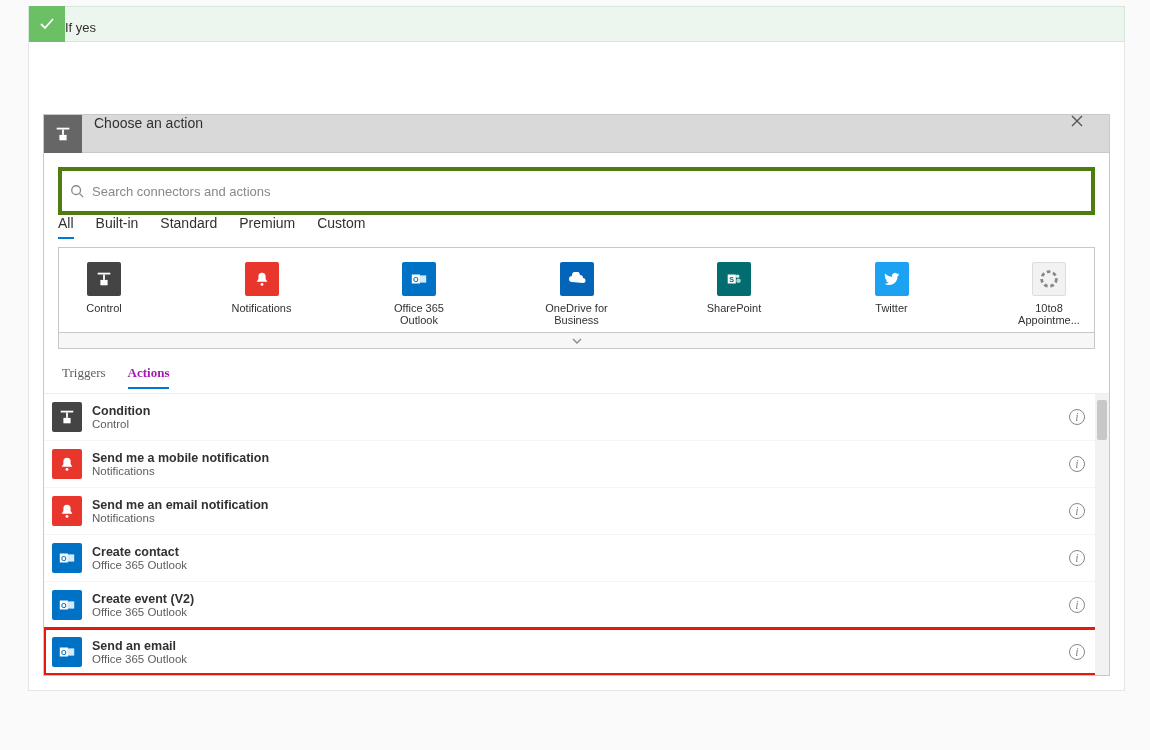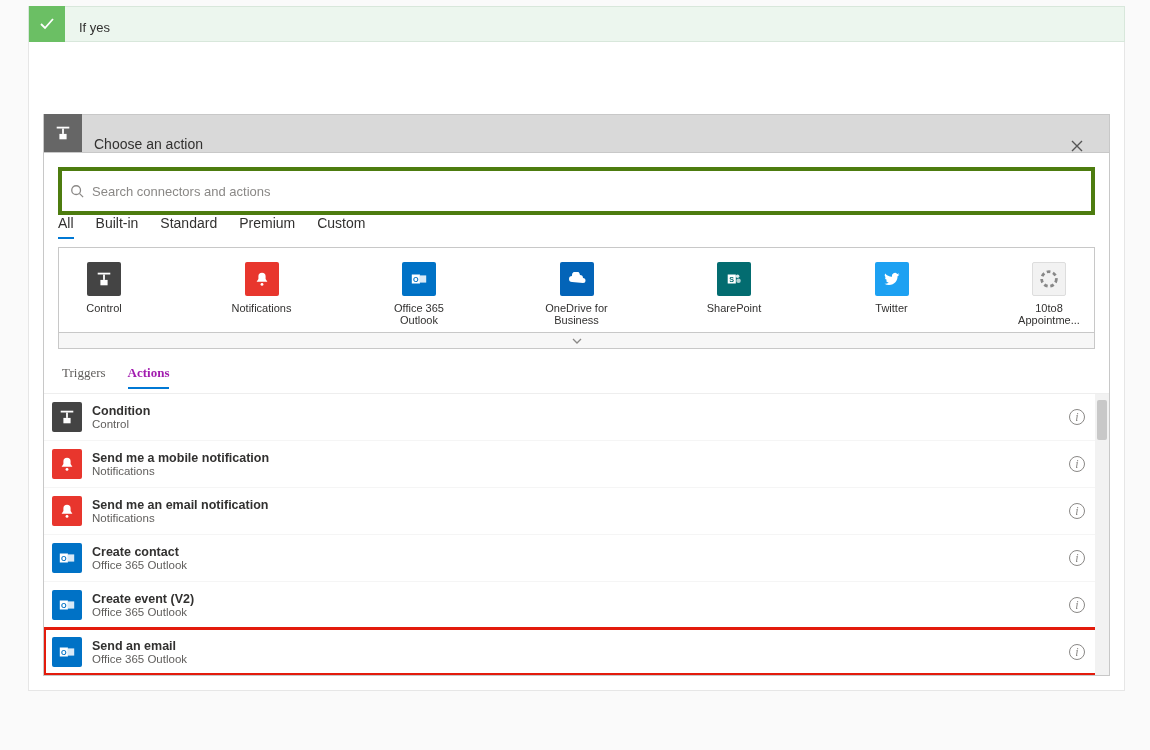--- a/index.html
+++ b/index.html
@@ -22,39 +22,39 @@
     background: #ecf6ee;
     border: 1px solid #d8e7db;
   }
   .branch-no .branch-header { background: #fdecec; border-color: #f4d6d6; }
   .branch-header .iconbox {
     width: 36px; height: 36px;
     display: flex; align-items: center; justify-content: center;
     background: #6bbf64; color: #fff;
   }
   .branch-no .branch-header .iconbox { background: #ea6759; }
-  .branch-header .label { padding-left: 14px; font-size: 13px; color: #323130; margin-top: 6px; }
+  .branch-header .label { font-size: 13px; color: #323130; margin-top: 6px; }
 
   .branch-body {
     background: #fff;
     border: 1px solid #e6e6e6;
     border-top: none;
     min-height: 60px;
     padding: 14px;
   }
 
   
   .panel {
     margin-top: 58px;
     border: 1px solid #c8c8c8;
     background: #fff;
     width: 100%;
   }
   .panel-header {
-    display: flex; align-items: flex-end;
+    display: flex; align-items: flex-start;
     height: 38px;
     background: #d9d9d9;
     border-bottom: 1px solid #c8c8c8;
   }
   .panel-header .iconbox {
     width: 38px; height: 38px; background: #666; color: #fff;
     display: flex; align-items: center; justify-content: center;
   }
   .panel-header .title { padding-left: 12px; flex: 1; font-size: 14px; }
   .panel-header .close { width: 38px; text-align: center; color: #555; cursor: pointer; font-size: 13px; }

